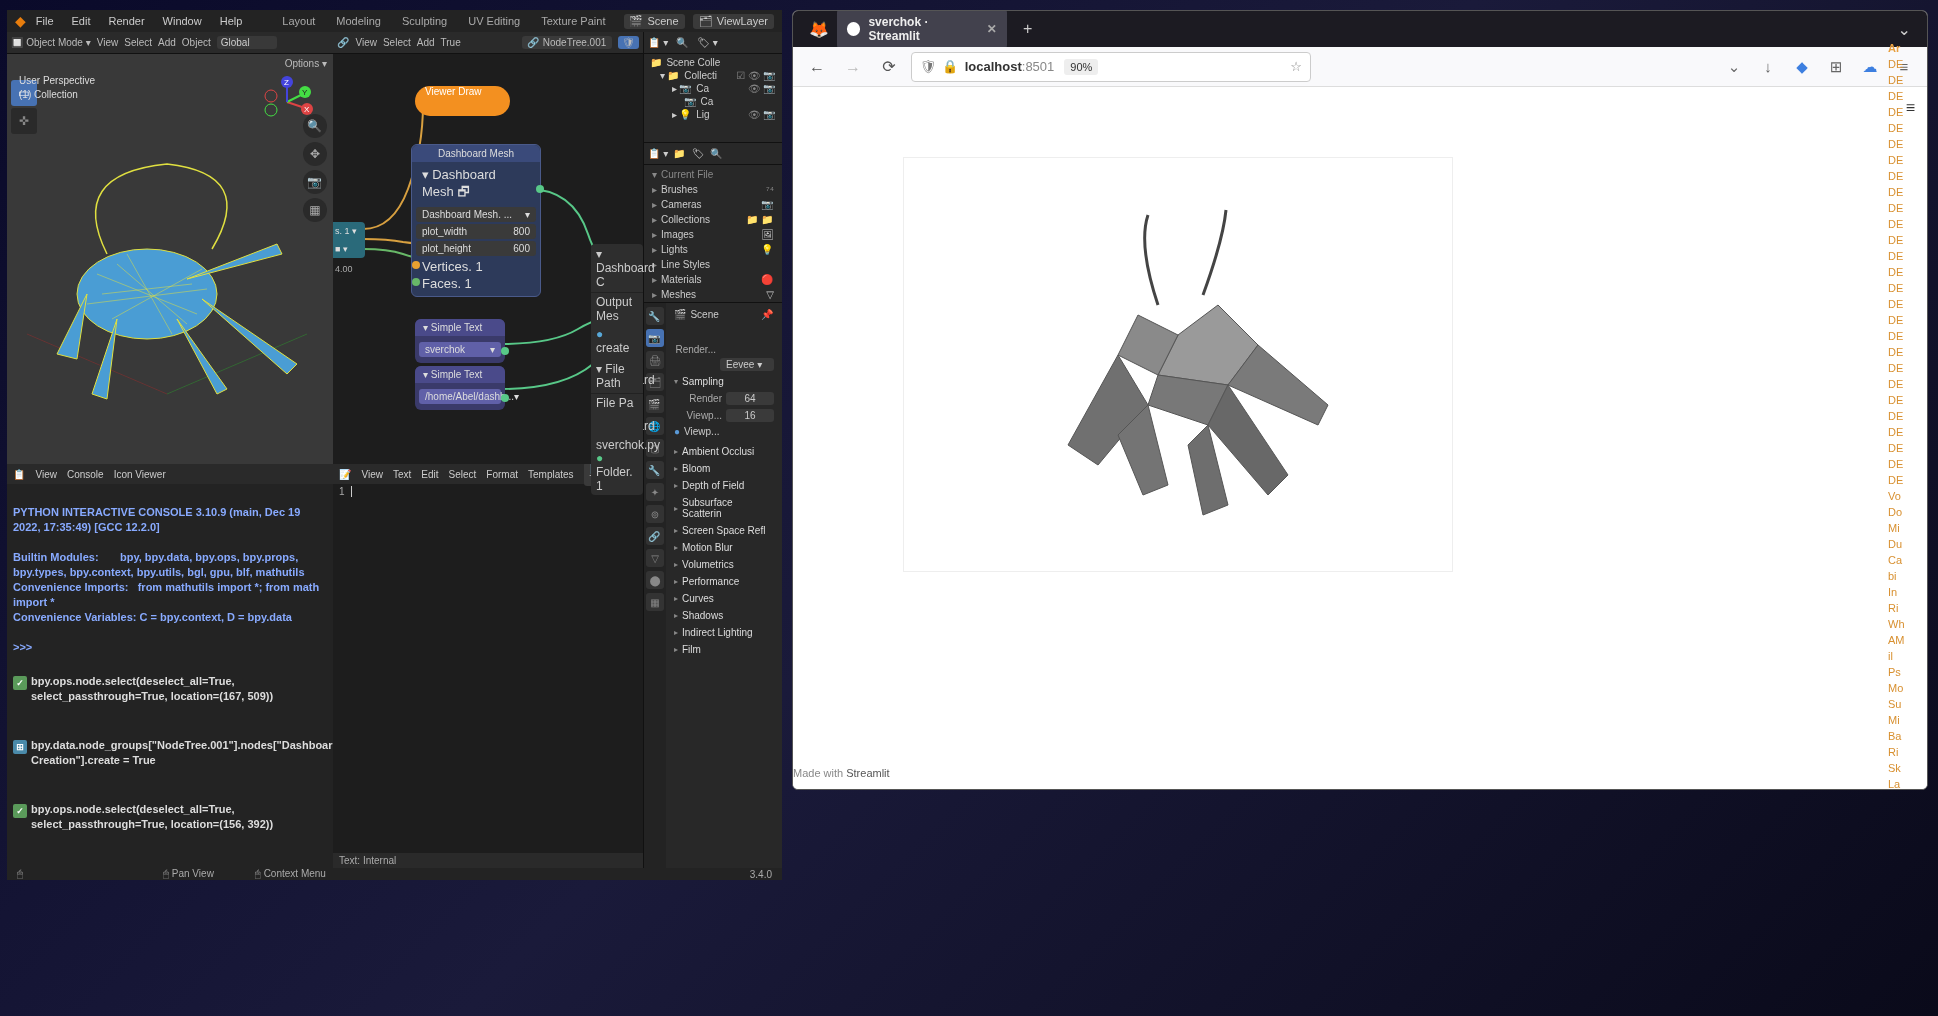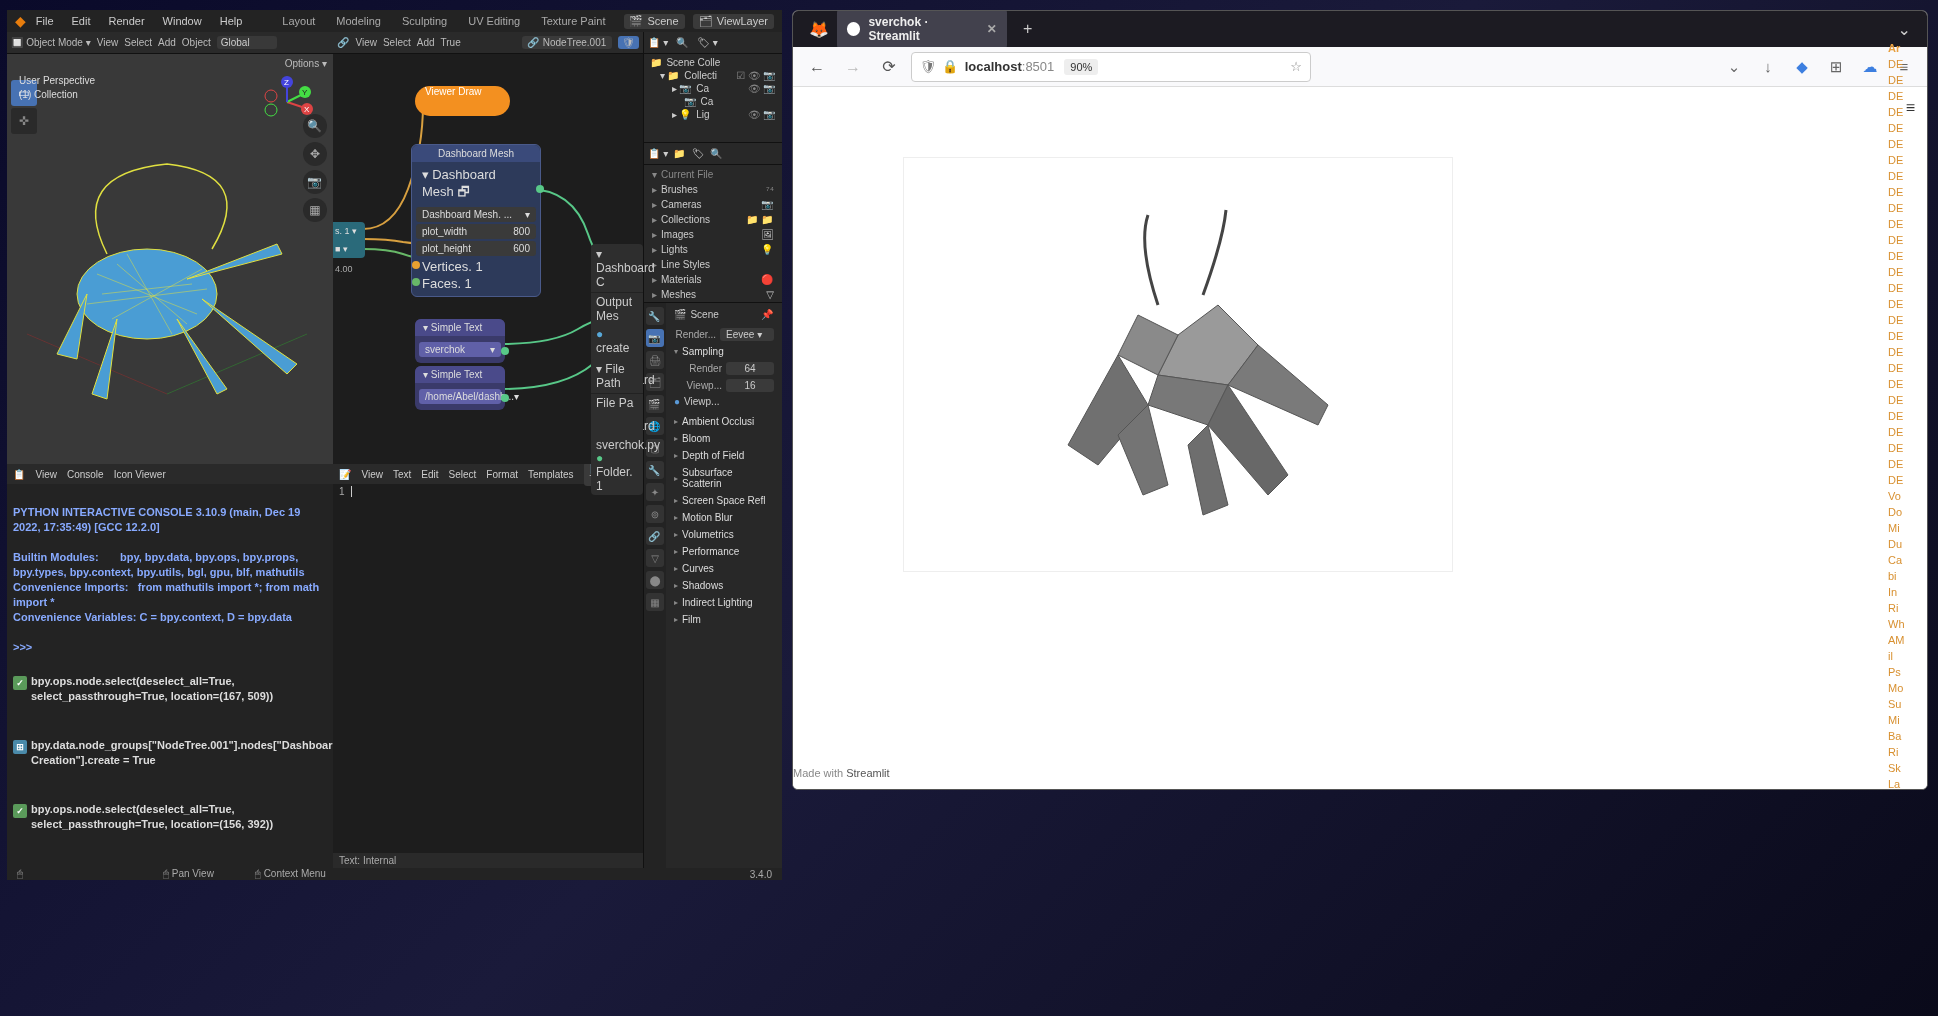--- a/index.html
+++ b/index.html
@@ -65,21 +65,21 @@
 .props-tabs .pt { width: 18px; height: 18px; background: #333; border-radius: 3px; color: #888; font-size: 10px; display: flex; align-items: center; justify-content: center; }
 .props-tabs .pt.active { background: #4772b3; color: #fff; }
 .props-body { flex: 1; padding: 4px; }
 .props-section { margin-bottom: 4px; }
 .props-section-h { padding: 3px 4px; color: #ddd; display: flex; align-items: center; gap: 4px; }
 .props-section-h::before { content: '▸'; color: #888; font-size: 8px; }
 .props-section-h.open::before { content: '▾'; }
 .props-row { display: flex; align-items: center; gap: 4px; padding: 2px 4px; }
 .props-row .label { flex: 1; text-align: right; color: #aaa; }
 .props-row .val { width: 48px; background: #3a3a3a; padding: 1px 4px; border-radius: 3px; text-align: center; }
-.props-row .sel { background: #3a3a3a; padding: 1px 6px; border-radius: 3px; flex: 1; }
+.props-row .sel { background: #3a3a3a; padding: 1px 6px; border-radius: 3px; flex: 1; margin-top: 30px; }
 
 
 .console { background: #232323; font-size: 11px; color: #8af; font-family: monospace; display: flex; flex-direction: column; }
 .console-hdr { height: 20px; background: #2a2a2a; display: flex; align-items: center; padding: 0 6px; gap: 10px; color: #ccc; font-size: 10px; font-family: sans-serif; }
 .console-body { flex: 1; padding: 6px; overflow: hidden; white-space: pre-wrap; line-height: 15px; font-weight: bold; }
 .console-op { display: flex; align-items: flex-start; gap: 4px; margin-top: 4px; color: #ddd; }
 .console-op .chk { width: 14px; height: 14px; background: #5a9a5a; border-radius: 2px; color: #fff; font-size: 9px; display: flex; align-items: center; justify-content: center; margin-top: 2px; flex-shrink: 0; }
 .console-op .chk.blue { background: #4a8aaa; }
 .texted { background: #1d1d1d; font-size: 10px; color: #ccc; display: flex; flex-direction: column; }
 .blender-status { height: 20px; background: #232323; display: flex; align-items: center; padding: 0 10px; font-size: 10px; color: #aaa; }

